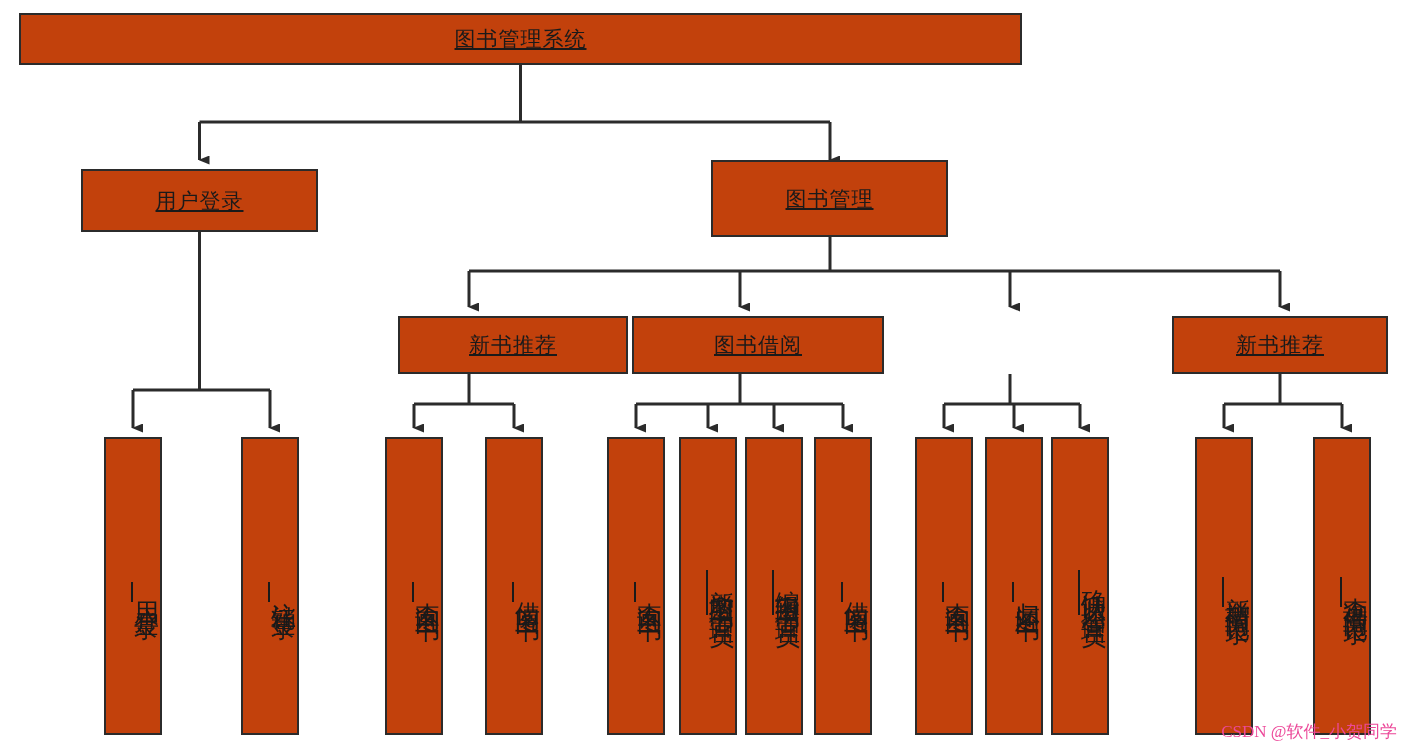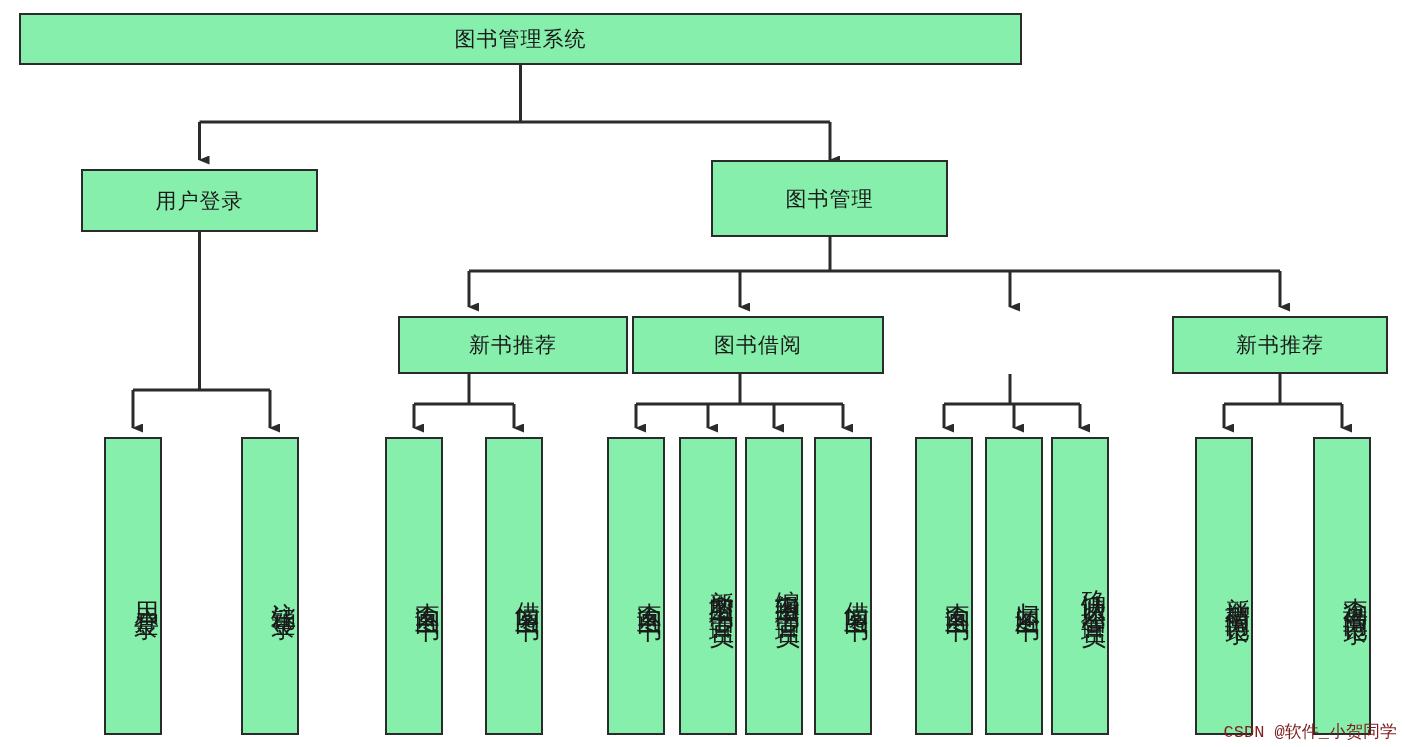--- a/index.html
+++ b/index.html
@@ -22,26 +22,27 @@
   svg.edges {
     position: absolute;
     left: 0;
     top: 0;
     width: 1405px;
     height: 747px;
   }
   .node {
     position: absolute;
     box-sizing: border-box;
-    background: #86efac;
+    background: #c2410c;
     border: 2px solid #2b2b2b;
     display: flex;
     align-items: center;
     justify-content: center;
     color: #1a1a1a;
+    text-decoration: underline;
   }
   .node-h {
     font-size: 21px;
     letter-spacing: 1px;
     white-space: nowrap;
   }
   .node-v {
     writing-mode: vertical-rl;
     text-orientation: upright;
     font-size: 25px;
@@ -49,23 +50,23 @@
     letter-spacing: 5px;
     align-items: flex-start;
     padding-top: 12px;
     justify-content: center;
   }
   .watermark {
     position: absolute;
     right: 8px;
     bottom: 4px;
     font-size: 17px;
-    color: #7f1d1d;
+    color: #ec4899;
     white-space: nowrap;
-    font-family: Liberation Mono, monospace;
+    font-family: Liberation Serif, serif;
   }
 </style>
 </head>
 <body>
 
 <div id="diagram-root">
 
   <svg class="edges" viewBox="0 0 1405 747" xmlns="http://www.w3.org/2000/svg">
     <defs>
       <marker id="arrowhead" markerWidth="9" markerHeight="11" refX="4.5" refY="10" orient="auto" markerUnits="userSpaceOnUse">

